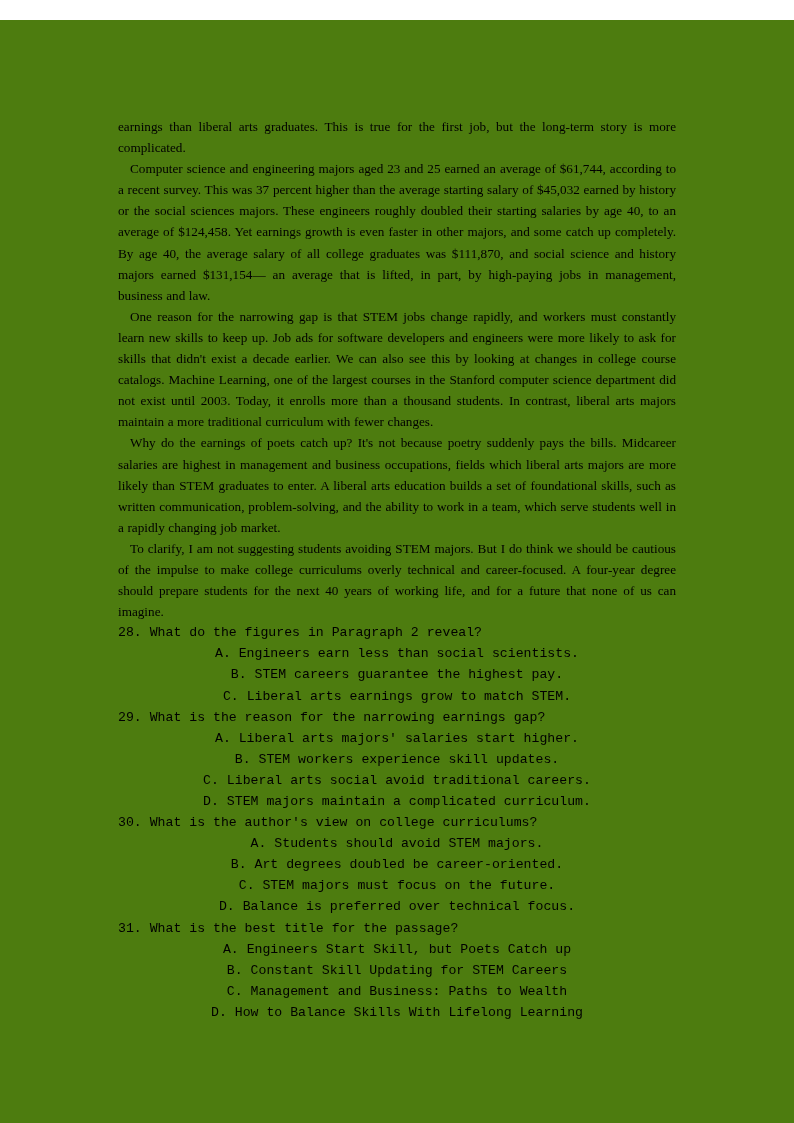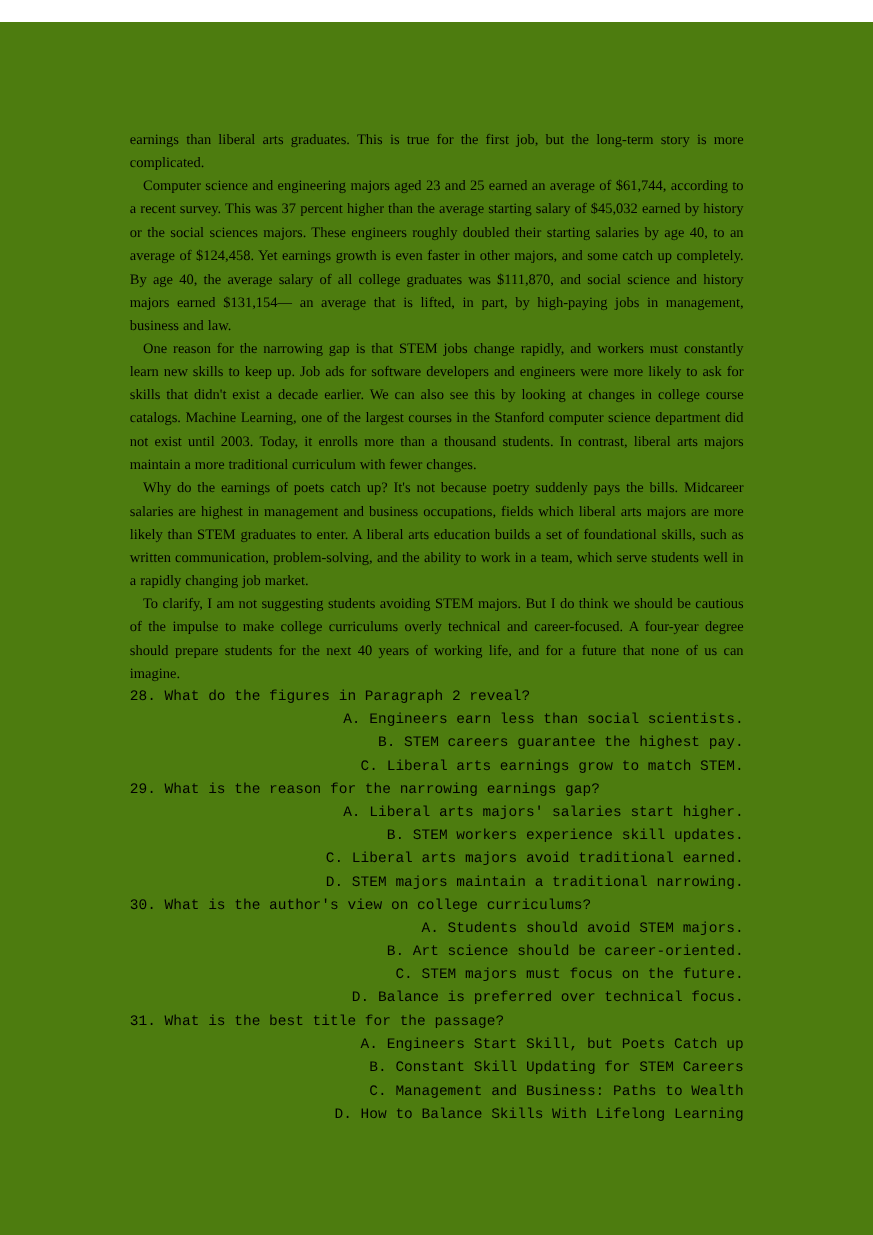--- a/index.html
+++ b/index.html
@@ -43,21 +43,21 @@
   
 
   .questions {
     margin-top: 0;
     font-family: Liberation Mono, monospace;
   }
   .qline {
     margin: 0;
     font-size: 13.2px;
     line-height: 21.1px;
-    text-align: right;
+    text-align: center;
     white-space: pre-wrap;
   }
   .qstem {
     margin: 0;
     font-size: 13.2px;
     line-height: 21.1px;
     text-align: left;
   }
 </style>
 </head>
@@ -78,28 +78,28 @@
         <p class="qstem">28. What do the figures in Paragraph 2 reveal?</p>
         <p class="qline">A. Engineers earn less than social scientists.</p>
         <p class="qline">B. STEM careers guarantee the highest pay.</p>
         <p class="qline">C. Liberal arts earnings grow to match STEM.</p>
       </div>
 
       <div>
         <p class="qstem">29. What is the reason for the narrowing earnings gap?</p>
         <p class="qline">A. Liberal arts majors' salaries start higher.</p>
         <p class="qline">B. STEM workers experience skill updates.</p>
-        <p class="qline">C. Liberal arts majors avoid traditional earned.</p>
-        <p class="qline">D. STEM majors maintain a traditional narrowing.</p>
+        <p class="qline">C. Liberal arts social avoid traditional careers.</p>
+        <p class="qline">D. STEM majors maintain a complicated curriculum.</p>
       </div>
 
       <div>
         <p class="qstem">30. What is the author's view on college curriculums?</p>
         <p class="qline">A. Students should avoid STEM majors.</p>
-        <p class="qline">B. Art science should be career-oriented.</p>
+        <p class="qline">B. Art degrees doubled be career-oriented.</p>
         <p class="qline">C. STEM majors must focus on the future.</p>
         <p class="qline">D. Balance is preferred over technical focus.</p>
       </div>
 
       <div>
         <p class="qstem">31. What is the best title for the passage?</p>
         <p class="qline">A. Engineers Start Skill, but Poets Catch up</p>
         <p class="qline">B. Constant Skill Updating for STEM Careers</p>
         <p class="qline">C. Management and Business: Paths to Wealth</p>
         <p class="qline">D. How to Balance Skills With Lifelong Learning</p>

